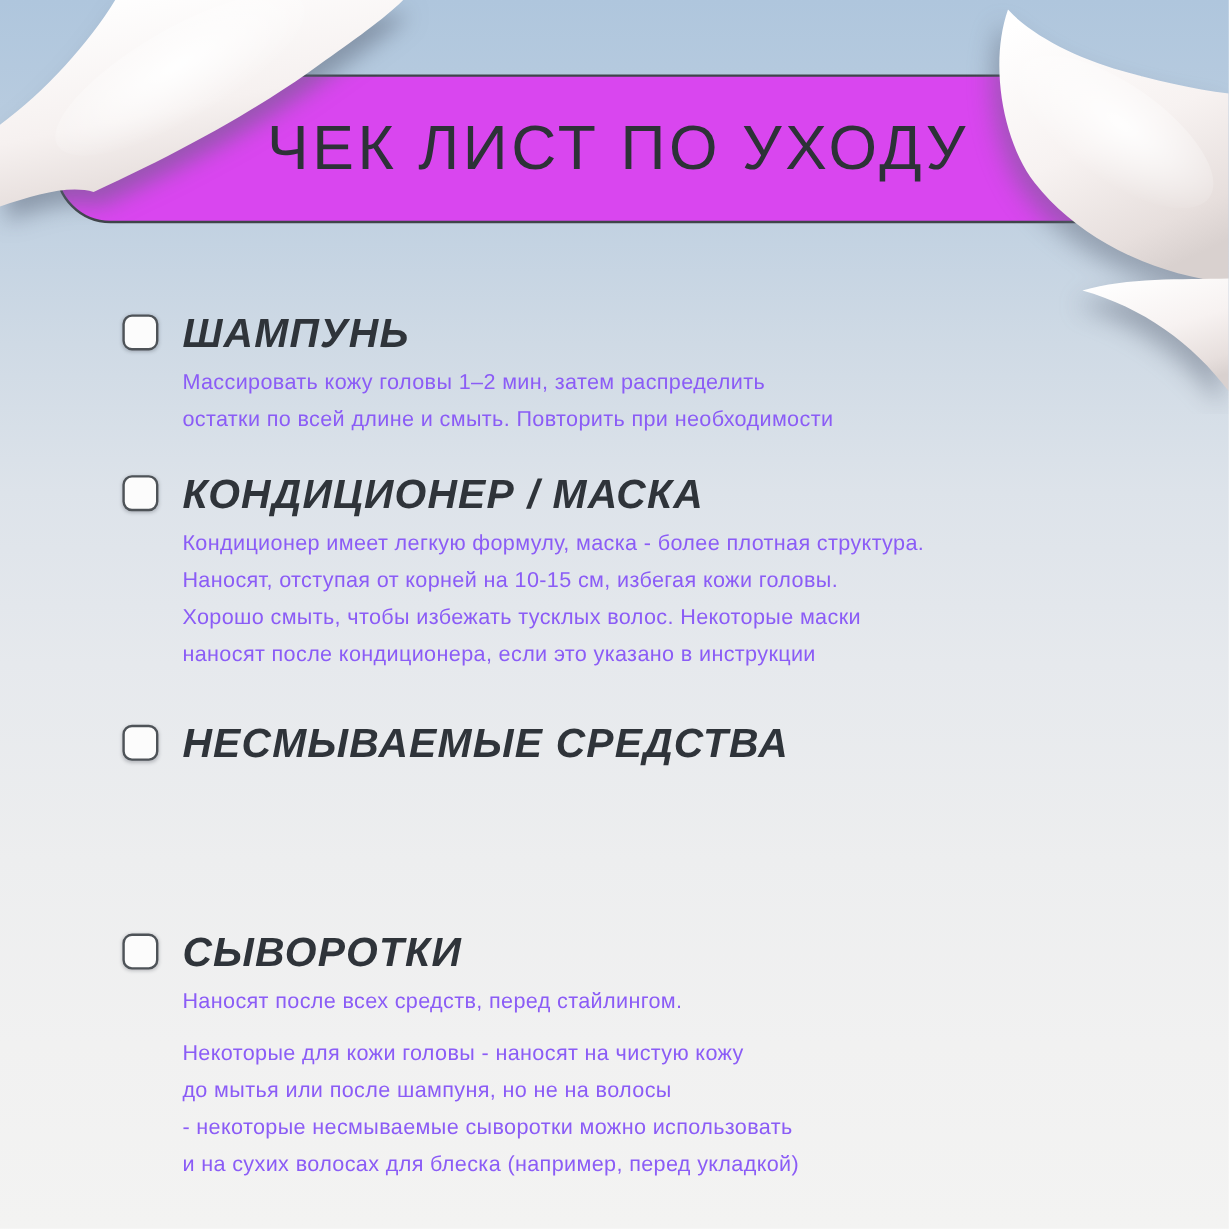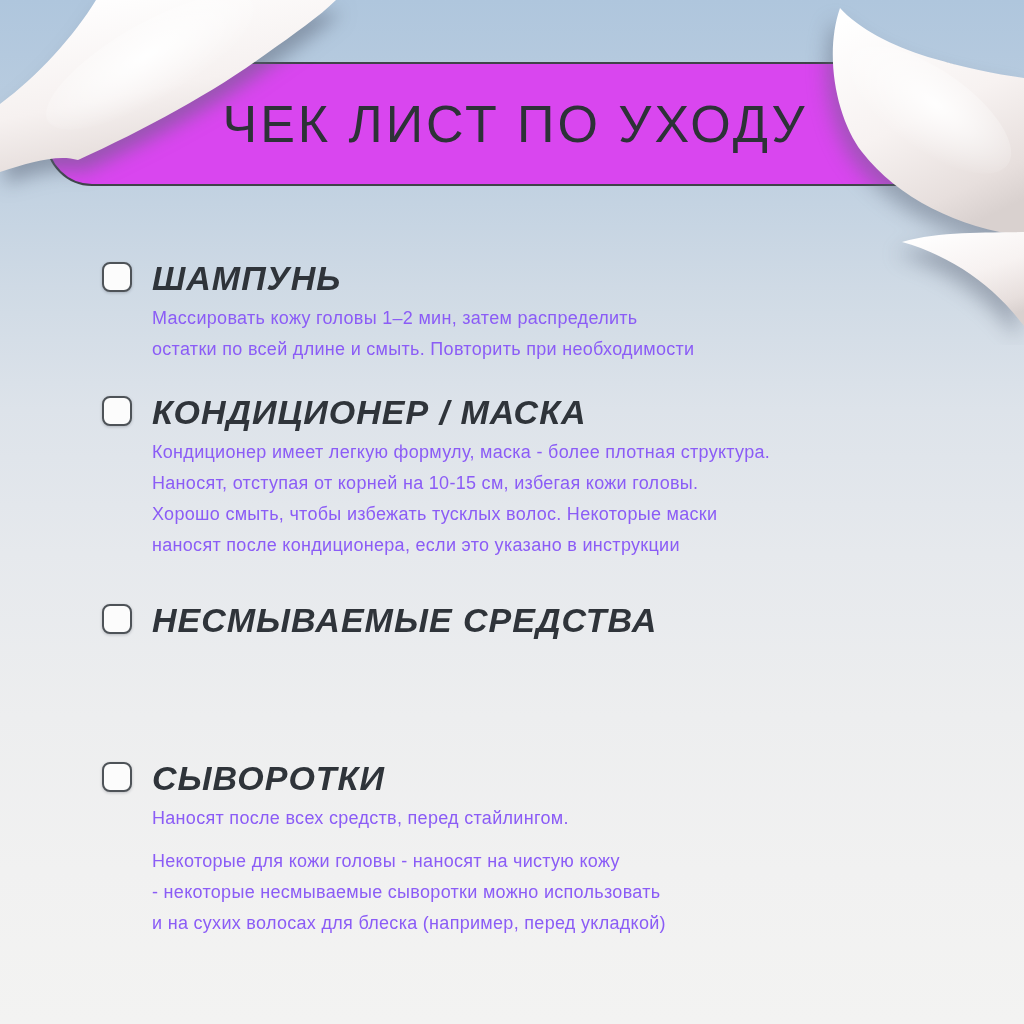--- a/index.html
+++ b/index.html
@@ -48,21 +48,21 @@
   }
   .lines div{
     font-size:18px;line-height:31px;letter-spacing:.3px;color:#8b5cf6;
     white-space:nowrap;
   }
   .lines.para2{margin-top:12px;}
 
   .item-1{top:260px;}
   .item-2{top:394px;}
   .item-3{top:602px;}
-  .item-4{top:760px;}
+  .item-4{top:776px;}
 </style>
 </head>
 <body>
 
 <div class="canvas">
 
   <div class="title-card">
     <h1>ЧЕК ЛИСТ ПО УХОДУ</h1>
   </div>
 
@@ -149,19 +149,20 @@
 
   <section class="item item-4">
     <span class="checkbox"></span>
     <div class="item-body">
       <h2 class="item-title">СЫВОРОТКИ</h2>
       <div class="lines">
           <div>Наносят после всех средств, перед стайлингом.</div>
         </div>
       <div class="lines para2">
           <div>Некоторые для кожи головы - наносят на чистую кожу</div>
+          <div>до мытья или после шампуня, но не на волосы</div>
           <div>- некоторые несмываемые сыворотки можно использовать</div>
           <div>и на сухих волосах для блеска (например, перед укладкой)</div>
         </div>
     </div>
   </section>
 
 </div>
 
 </body></html>

